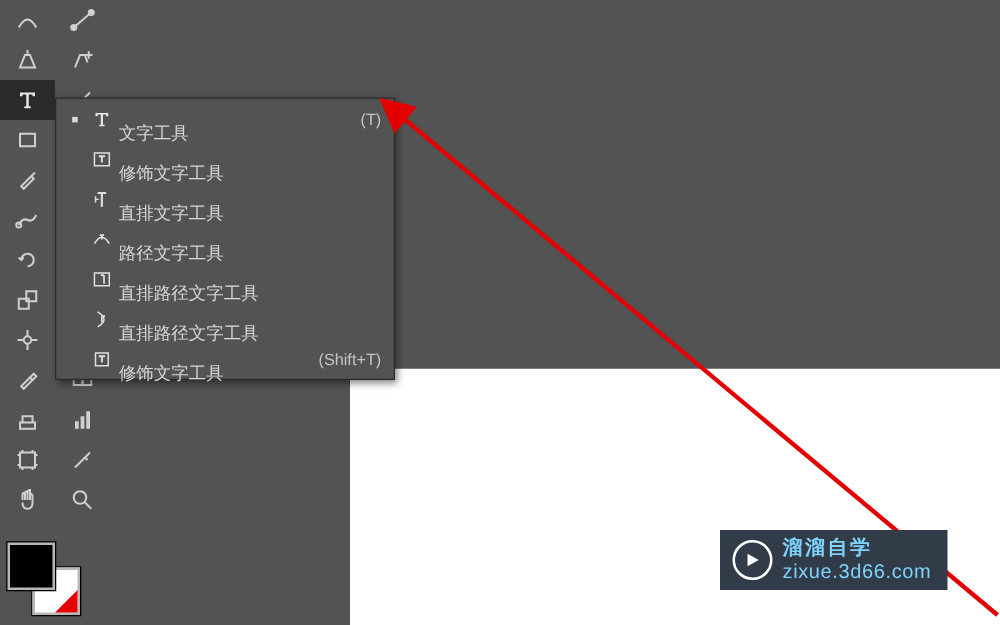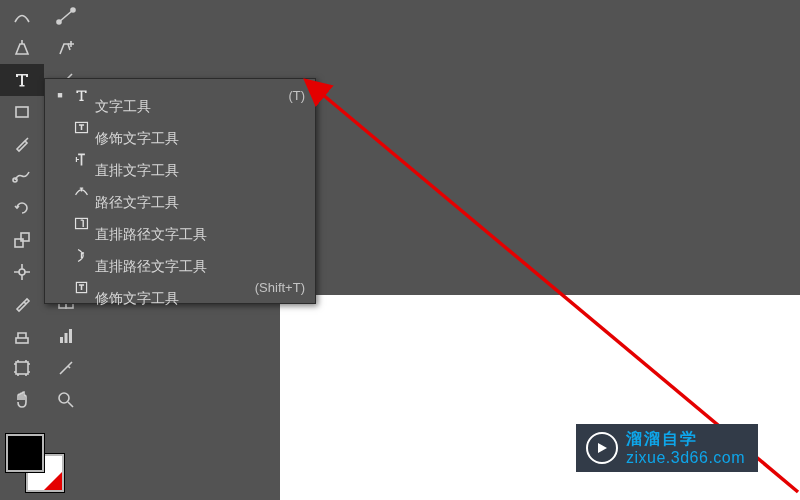--- a/index.html
+++ b/index.html
@@ -122,21 +122,21 @@
     .watermark {
       position: absolute;
       right: 42px;
       bottom: 28px;
       width: 182px;
       height: 48px;
       background: #323b48;
       display: flex;
       align-items: center;
       padding: 0 10px;
-      color: #0ea5e9;
+      color: #7dd3fc;
       z-index: 30;
     }
     .watermark-logo {
       width: 32px; height: 32px;
       border: 2px solid #fff;
       border-radius: 50%;
       display: flex;
       align-items: center;
       justify-content: center;
       margin-right: 8px;

